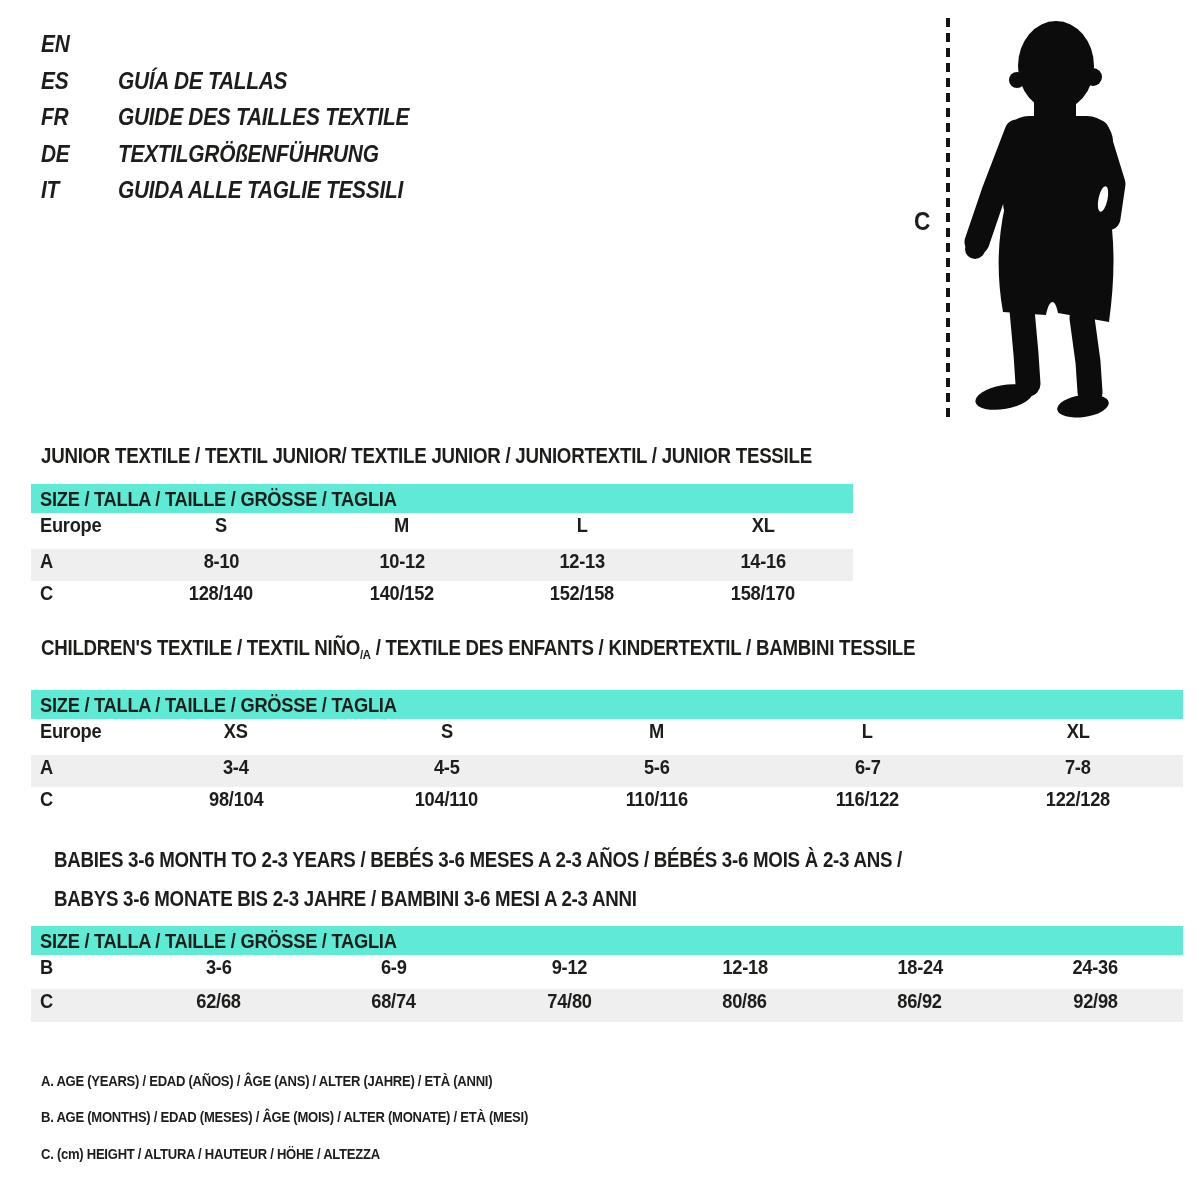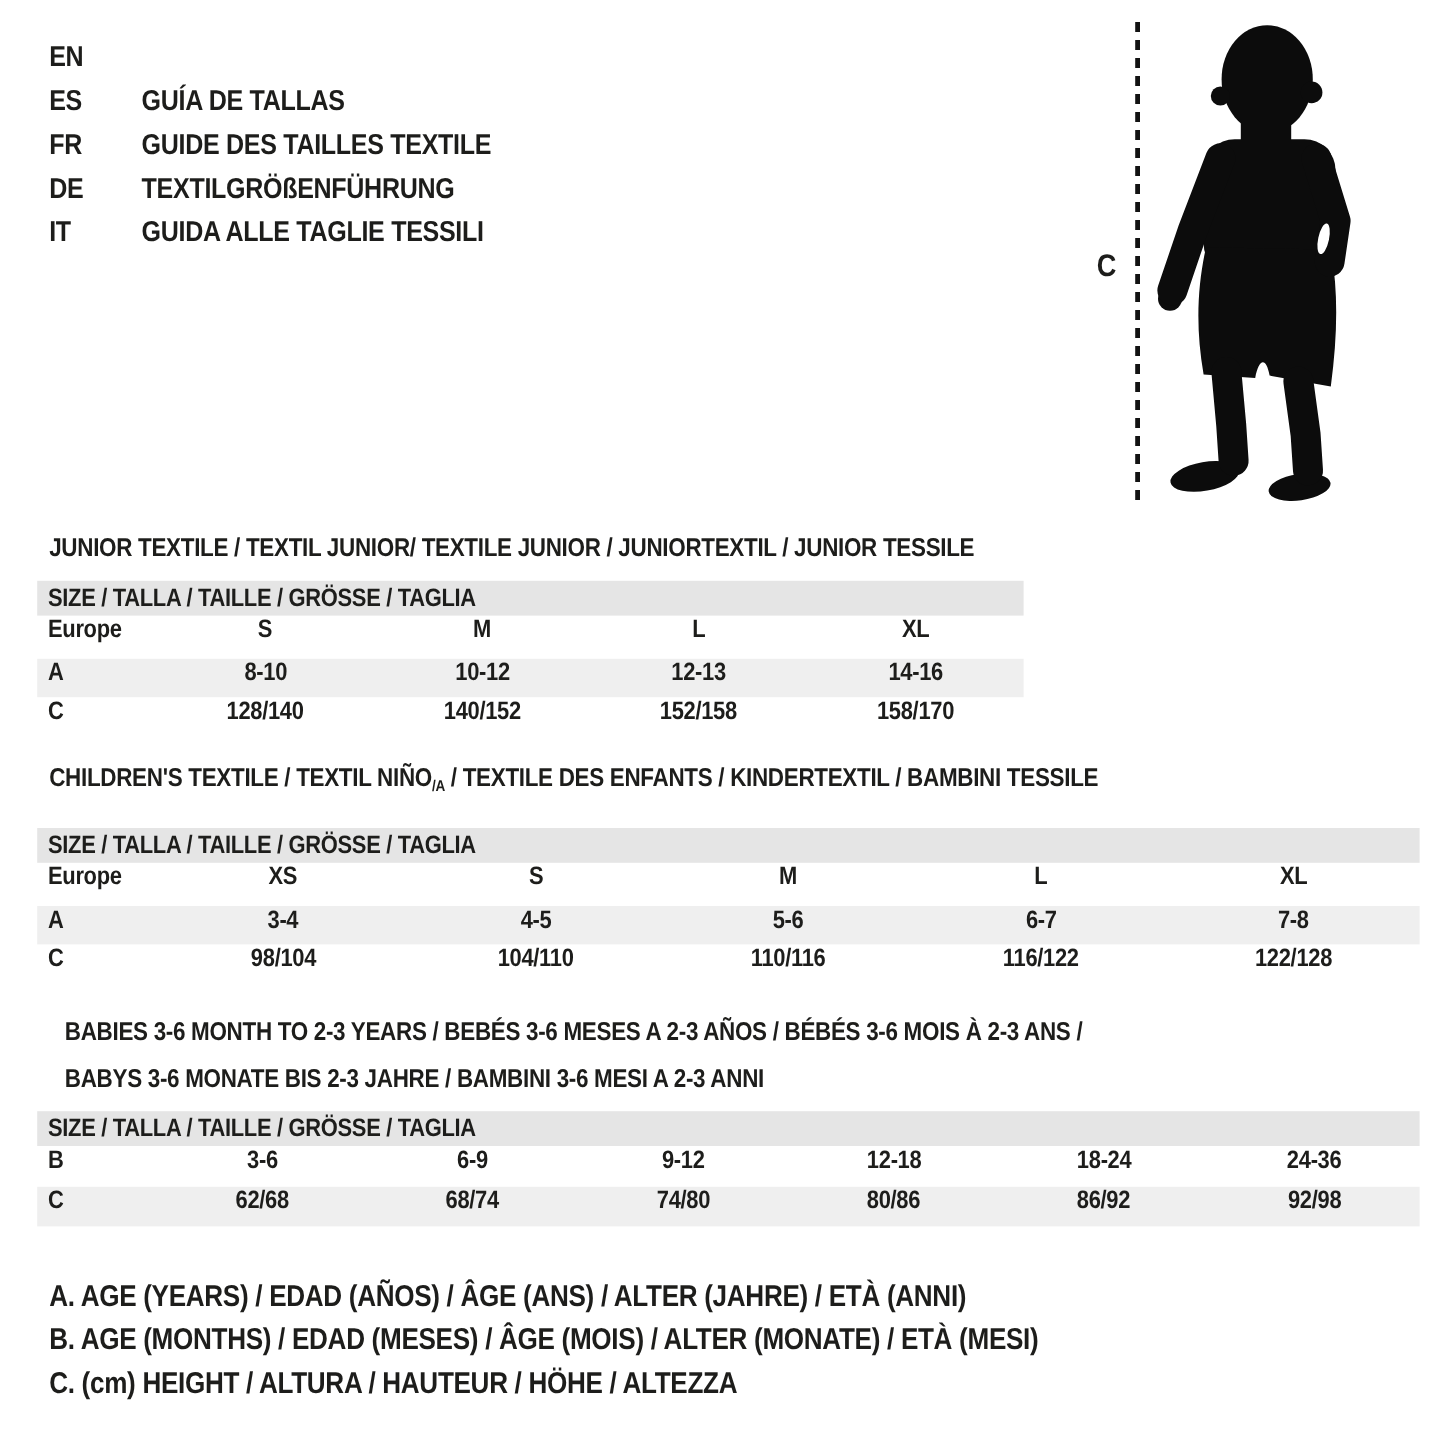--- a/index.html
+++ b/index.html
@@ -8,47 +8,47 @@
     font-family:"Liberation Sans","DejaVu Sans",sans-serif; font-weight:bold;
     color:#1d1d1b; overflow:hidden;
   }
   
   .cond { display:inline-block; transform:scaleX(0.87); transform-origin:0 50%;
           white-space:nowrap; letter-spacing:-0.3px; }
   .cellv .cond { transform-origin:50% 50%; }
 
   
   .langs { position:absolute; left:41px; top:30px; }
-  .lang-row { height:36.5px; display:flex; align-items:center; font-size:24px; }
+  .lang-row { height:36.5px; display:flex; align-items:flex-start; font-size:24px;font-style:italic; }
   .lang-code { width:77px; }
 
   
   .dash-line { position:absolute; left:946px; top:18px; width:4px; height:399px;
     background:repeating-linear-gradient(to bottom,#121212 0 9px,transparent 9px 15px); }
   .c-mark { position:absolute; left:914px; top:206px; font-size:26px; }
   .sil { position:absolute; left:962px; top:14px; }
 
   
   .sec-title { position:absolute; left:41px; font-size:21.5px; line-height:25px; }
   .two-line { line-height:39px;margin-left:13px; }
   .subsize { font-size:13px; vertical-align:-4px; }
   .table { position:absolute; left:31px; }
   .t-narrow { width:822px; }
   .t-wide { width:1152px; }
-  .thead { height:29px; background:#e5e5e5; display:flex; align-items:center;
+  .thead { height:29px; background:#5eead4; display:flex; align-items:center;
            padding-left:9px; box-sizing:border-box; font-size:21px; }
   .trow { display:flex; align-items:flex-start; font-size:21px; }
   .trow.shade { background:#efefef; }
   .h36 { height:36px; } .h34 { height:34px; } .h33 { height:33px; } .h32 { height:32px; }
   .cell-label { width:100px; padding-left:9px; box-sizing:border-box; }
   .cellv { flex:1; text-align:center; }
 
   
   .notes { position:absolute; left:41px; top:1062px; }
-  .note { height:36.5px; display:flex; align-items:center; font-size:25px; }
+  .note { height:36.5px; display:flex; align-items:center; font-size:15px; }
 </style>
 </head>
 <body>
 
 <div class="page">
 
   <div class="langs">
     <div class="lang-row">
       <span class="lang-code"><span class="cond">EN</span></span>
     </div>

